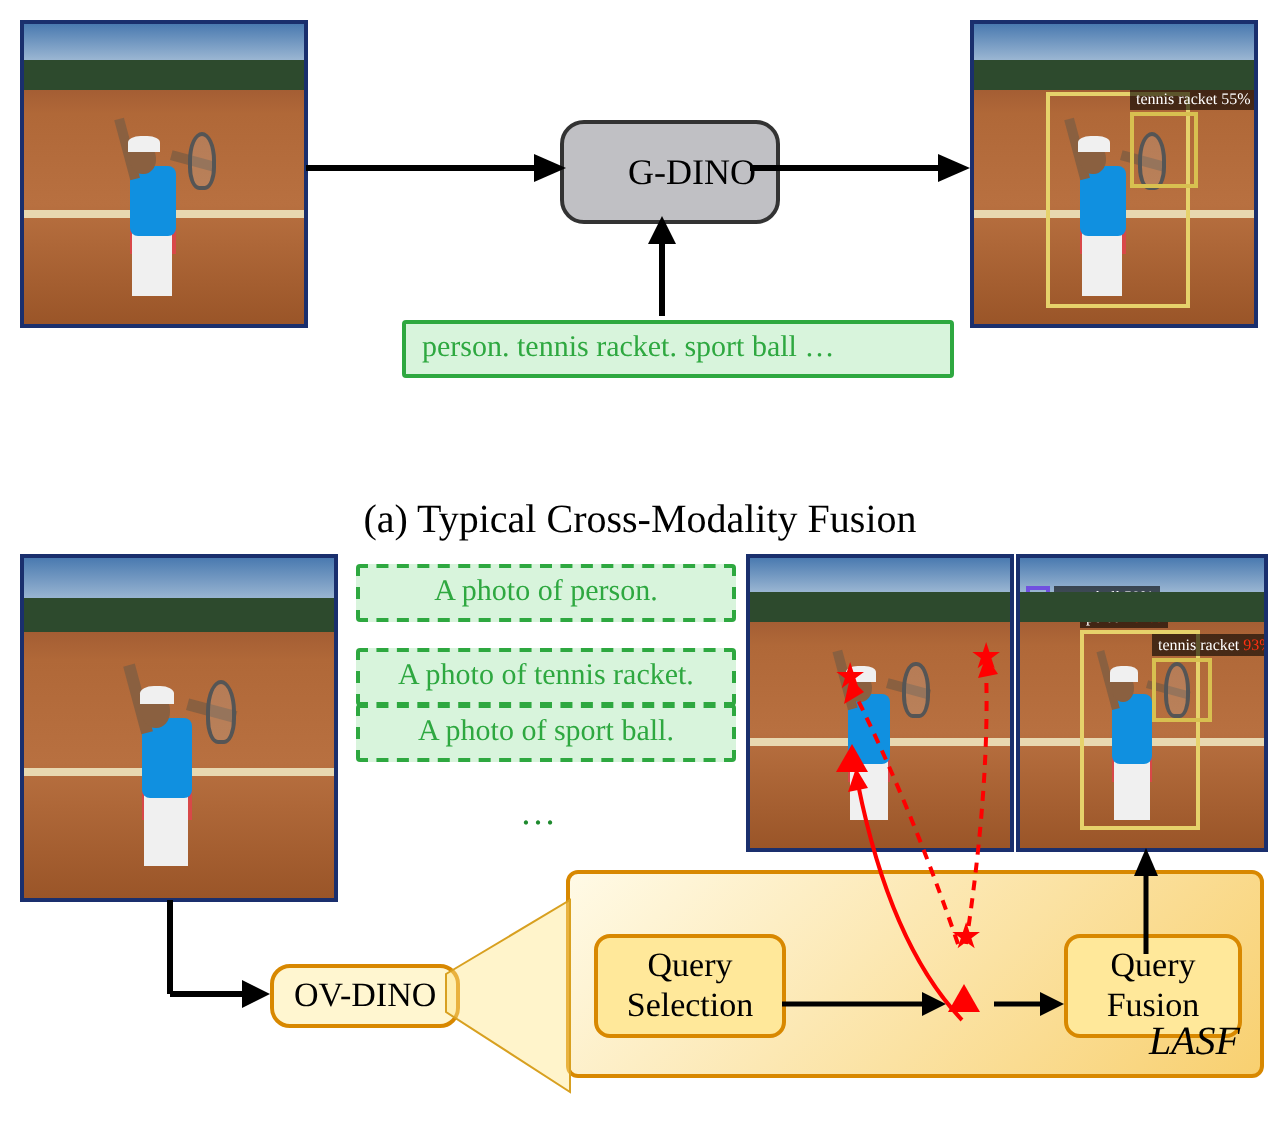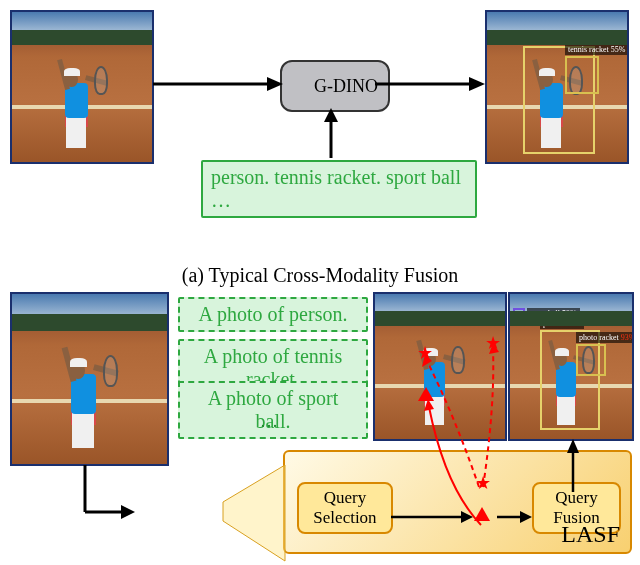--- a/index.html
+++ b/index.html
@@ -20,21 +20,21 @@
   }
   .section-a {
     height: 240px;
   }
   .section-b {
     height: 310px;
   }
   .caption {
     text-align: center;
     font-size: 20px;
-    margin-top: 19px;
+    margin-top: 4px;
   }
 
   
   .tennis-img {
     position: absolute;
     border: 2px solid #1a2f6d;
     background: linear-gradient(180deg, #8a4520 0%, #9a5530 15%, #b06838 30%, #b87040 60%, #9a5528 100%);
     overflow: hidden;
   }
   .tennis-img::before {
@@ -137,21 +137,21 @@
     justify-content: flex-end;
     font-size: 18px;
     font-weight: normal;
     padding: 6px 10px;
   }
   .text-band {
     position: absolute;
     border: 2px solid #2ea840;
     background: #d8f4dc;
     color: #2ea840;
-    font-size: 20px;
+    font-size: 15px;
     padding: 4px 8px;
     border-radius: 2px;
   }
   .text-band.dashed {
     border-style: dashed;
     border-width: 2px;
   }
   .ovdino-box {
     position: absolute;
     border: 2.5px solid #d88800;
@@ -161,23 +161,24 @@
     padding: 4px 10px;
   }
   .lasf-container {
     position: absolute;
     border: 2px solid #d88800;
     background: linear-gradient(135deg, #fffae6 0%, #f8d070 100%);
     border-radius: 6px;
   }
   .lasf-label {
     position: absolute;
-    font-size: 24px;
+    font-size: 20px;
     bottom: 4px;
     right: 10px;
+    font-style: italic;
   }
   .inner-box {
     position: absolute;
     border: 2px solid #d88800;
     background: #ffe89a;
     border-radius: 8px;
     font-size: 17px;
     text-align: center;
     display: flex;
     align-items: center;
@@ -302,21 +303,21 @@
         <div class="player-arm-up"></div>
         <div class="player-arm-r"></div>
         <div class="racket"></div>
         <div class="player-head"></div>
         <div class="player-hat"></div>
       </div>
     </div>
 
     <div class="text-band dashed" style="left:173px; top:52px; width:170px; text-align:center;">A photo of tennis racket.</div>
     <div class="text-band dashed" style="left:173px; top:10px; width:170px; text-align:center;">A photo of person.</div>
-    <div class="text-band dashed" style="left:173px; top:94px; width:170px; text-align:center;">A photo of sport ball.</div>
+    <div class="text-band dashed" style="left:173px; top:80px; width:170px; text-align:center;">A photo of sport ball.</div>
     <div class="ellipsis" style="left:255px; top:124px;">…</div>
 
     <div class="tennis-img" style="left:368px; top:5px; width:130px; height:145px;">
       <div class="court-line"></div>
       <div class="player">
         <div class="player-shorts"></div>
         <div class="player-legs"></div>
         <div class="player-body"></div>
         <div class="player-arm-up"></div>
         <div class="player-arm-r"></div>
@@ -349,26 +350,29 @@
 
       <div class="det-box" style="left:30px; top:36px; width:60px; height:100px; border-color:#e6d26b;">
         <div class="det-label" style="color:white;">
           <span>person</span>
           <span style="color:#ff3011;">87%</span>
         </div>
       </div>
 
       <div class="det-box" style="left:66px; top:50px; width:30px; height:32px; border-color:#d8c050;">
         <div class="det-label" style="color:white;">
-          <span>photo racket</span>
+          <span>tennis racket</span>
           <span style="color:#ff3011;">93%</span>
         </div>
       </div>
     </div>
 
+    <div class="ovdino-box" style="left:130px; top:210px;">
+      <span>OV-DINO</span>
+    </div>
 
     <div class="lasf-container" style="left:278px; top:163px; width:345px; height:100px;">
       <div class="inner-box" style="left:12px; top:30px; width:92px; height:48px; white-space:pre-line;">Query
 Selection</div>
       <div class="inner-box" style="left:247px; top:30px; width:85px; height:48px; white-space:pre-line;">Query
 Fusion</div>
 
       <div class="star" style="left:190px; top:20px;">★</div>
       <div class="triangle-up" style="left:189px; top:55px;"></div>
       <div class="lasf-label">LASF</div>

